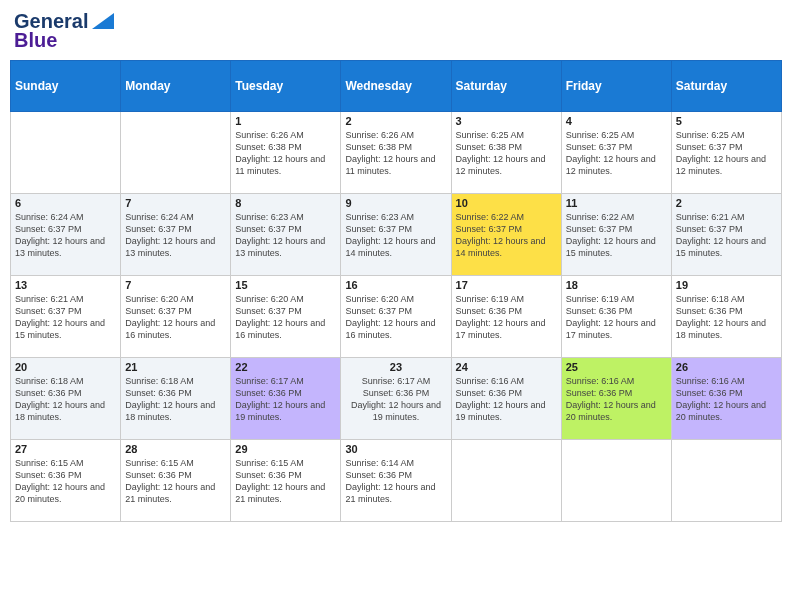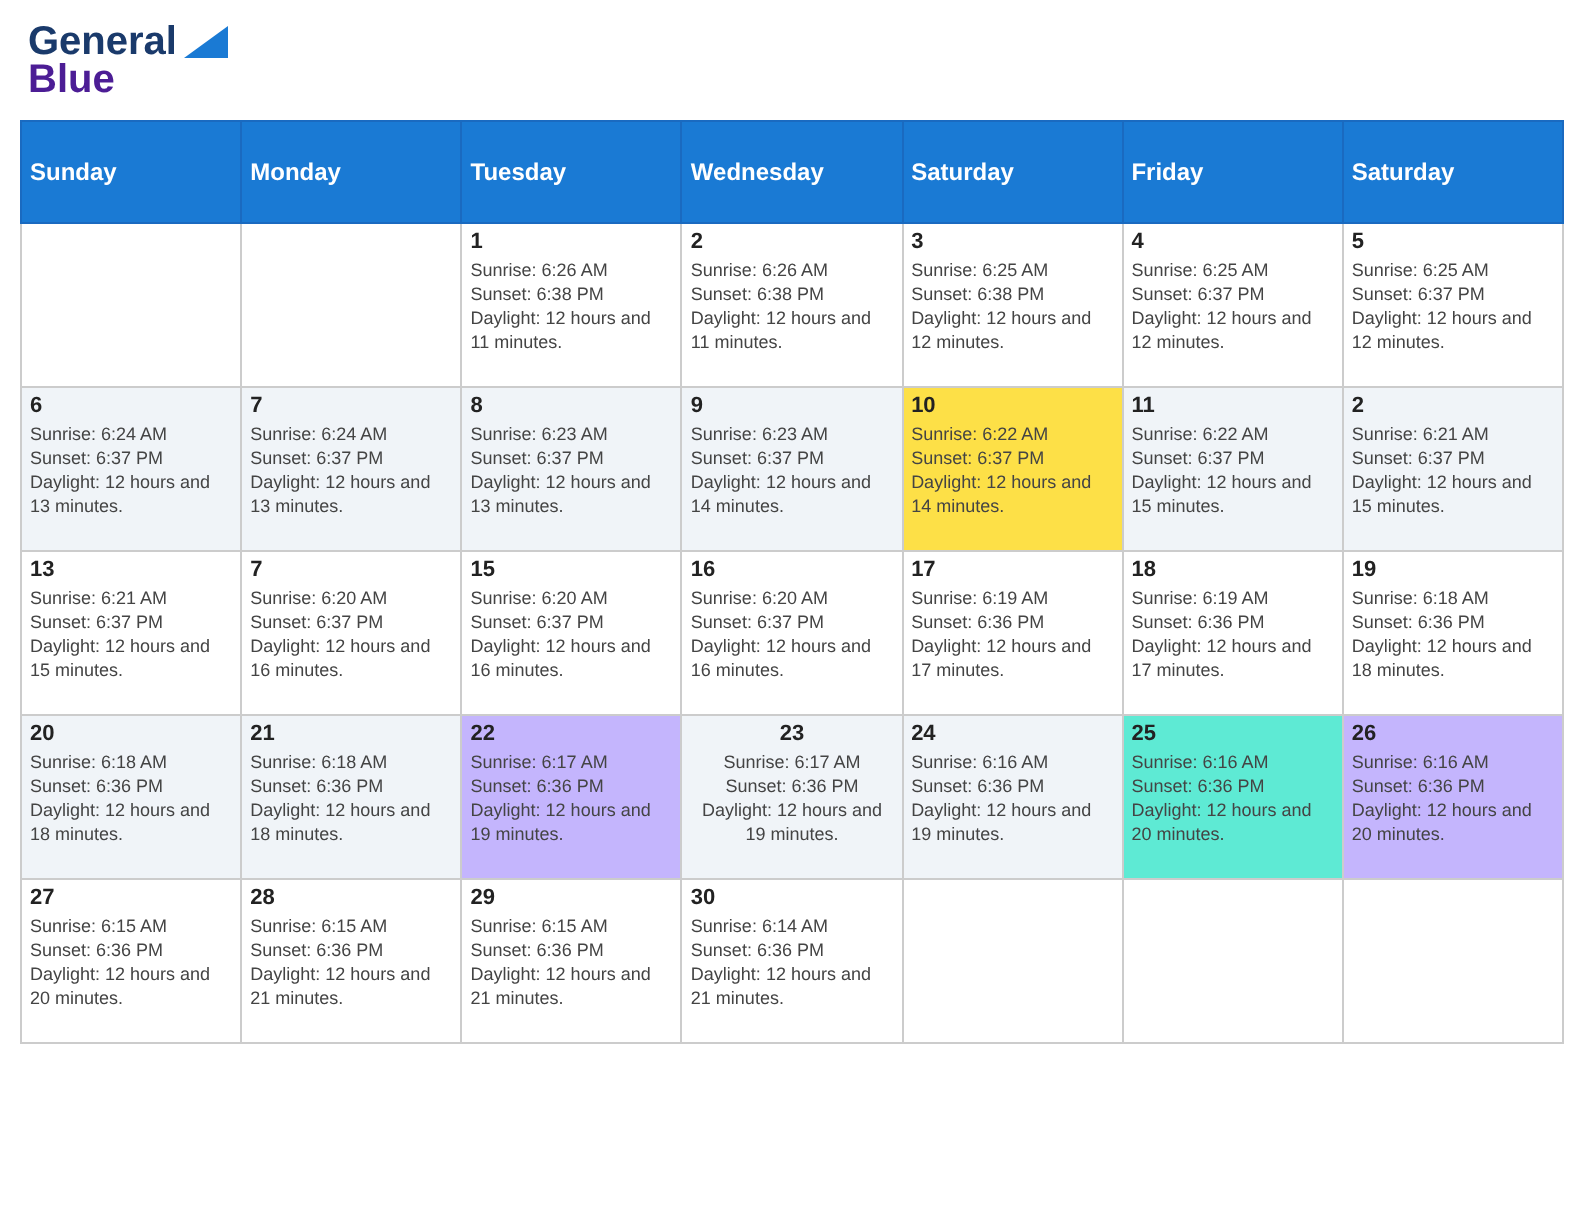--- a/index.html
+++ b/index.html
@@ -268,21 +268,21 @@
             <div class="day-info">Sunrise: 6:17 AM
 Sunset: 6:36 PM
 Daylight: 12 hours and 19 minutes.</div>
           </td>
           <td style="background: rgb(240, 244, 248);">
             <span class="day-num">24</span>
             <div class="day-info">Sunrise: 6:16 AM
 Sunset: 6:36 PM
 Daylight: 12 hours and 19 minutes.</div>
           </td>
-          <td style="background: #5eead4;">
+          <td style="background: #bef264;">
             <span class="day-num">25</span>
             <div class="day-info">Sunrise: 6:16 AM
 Sunset: 6:36 PM
 Daylight: 12 hours and 20 minutes.</div>
           </td>
           <td style="background: #c4b5fd;">
             <span class="day-num">26</span>
             <div class="day-info">Sunrise: 6:16 AM
 Sunset: 6:36 PM
 Daylight: 12 hours and 20 minutes.</div>

